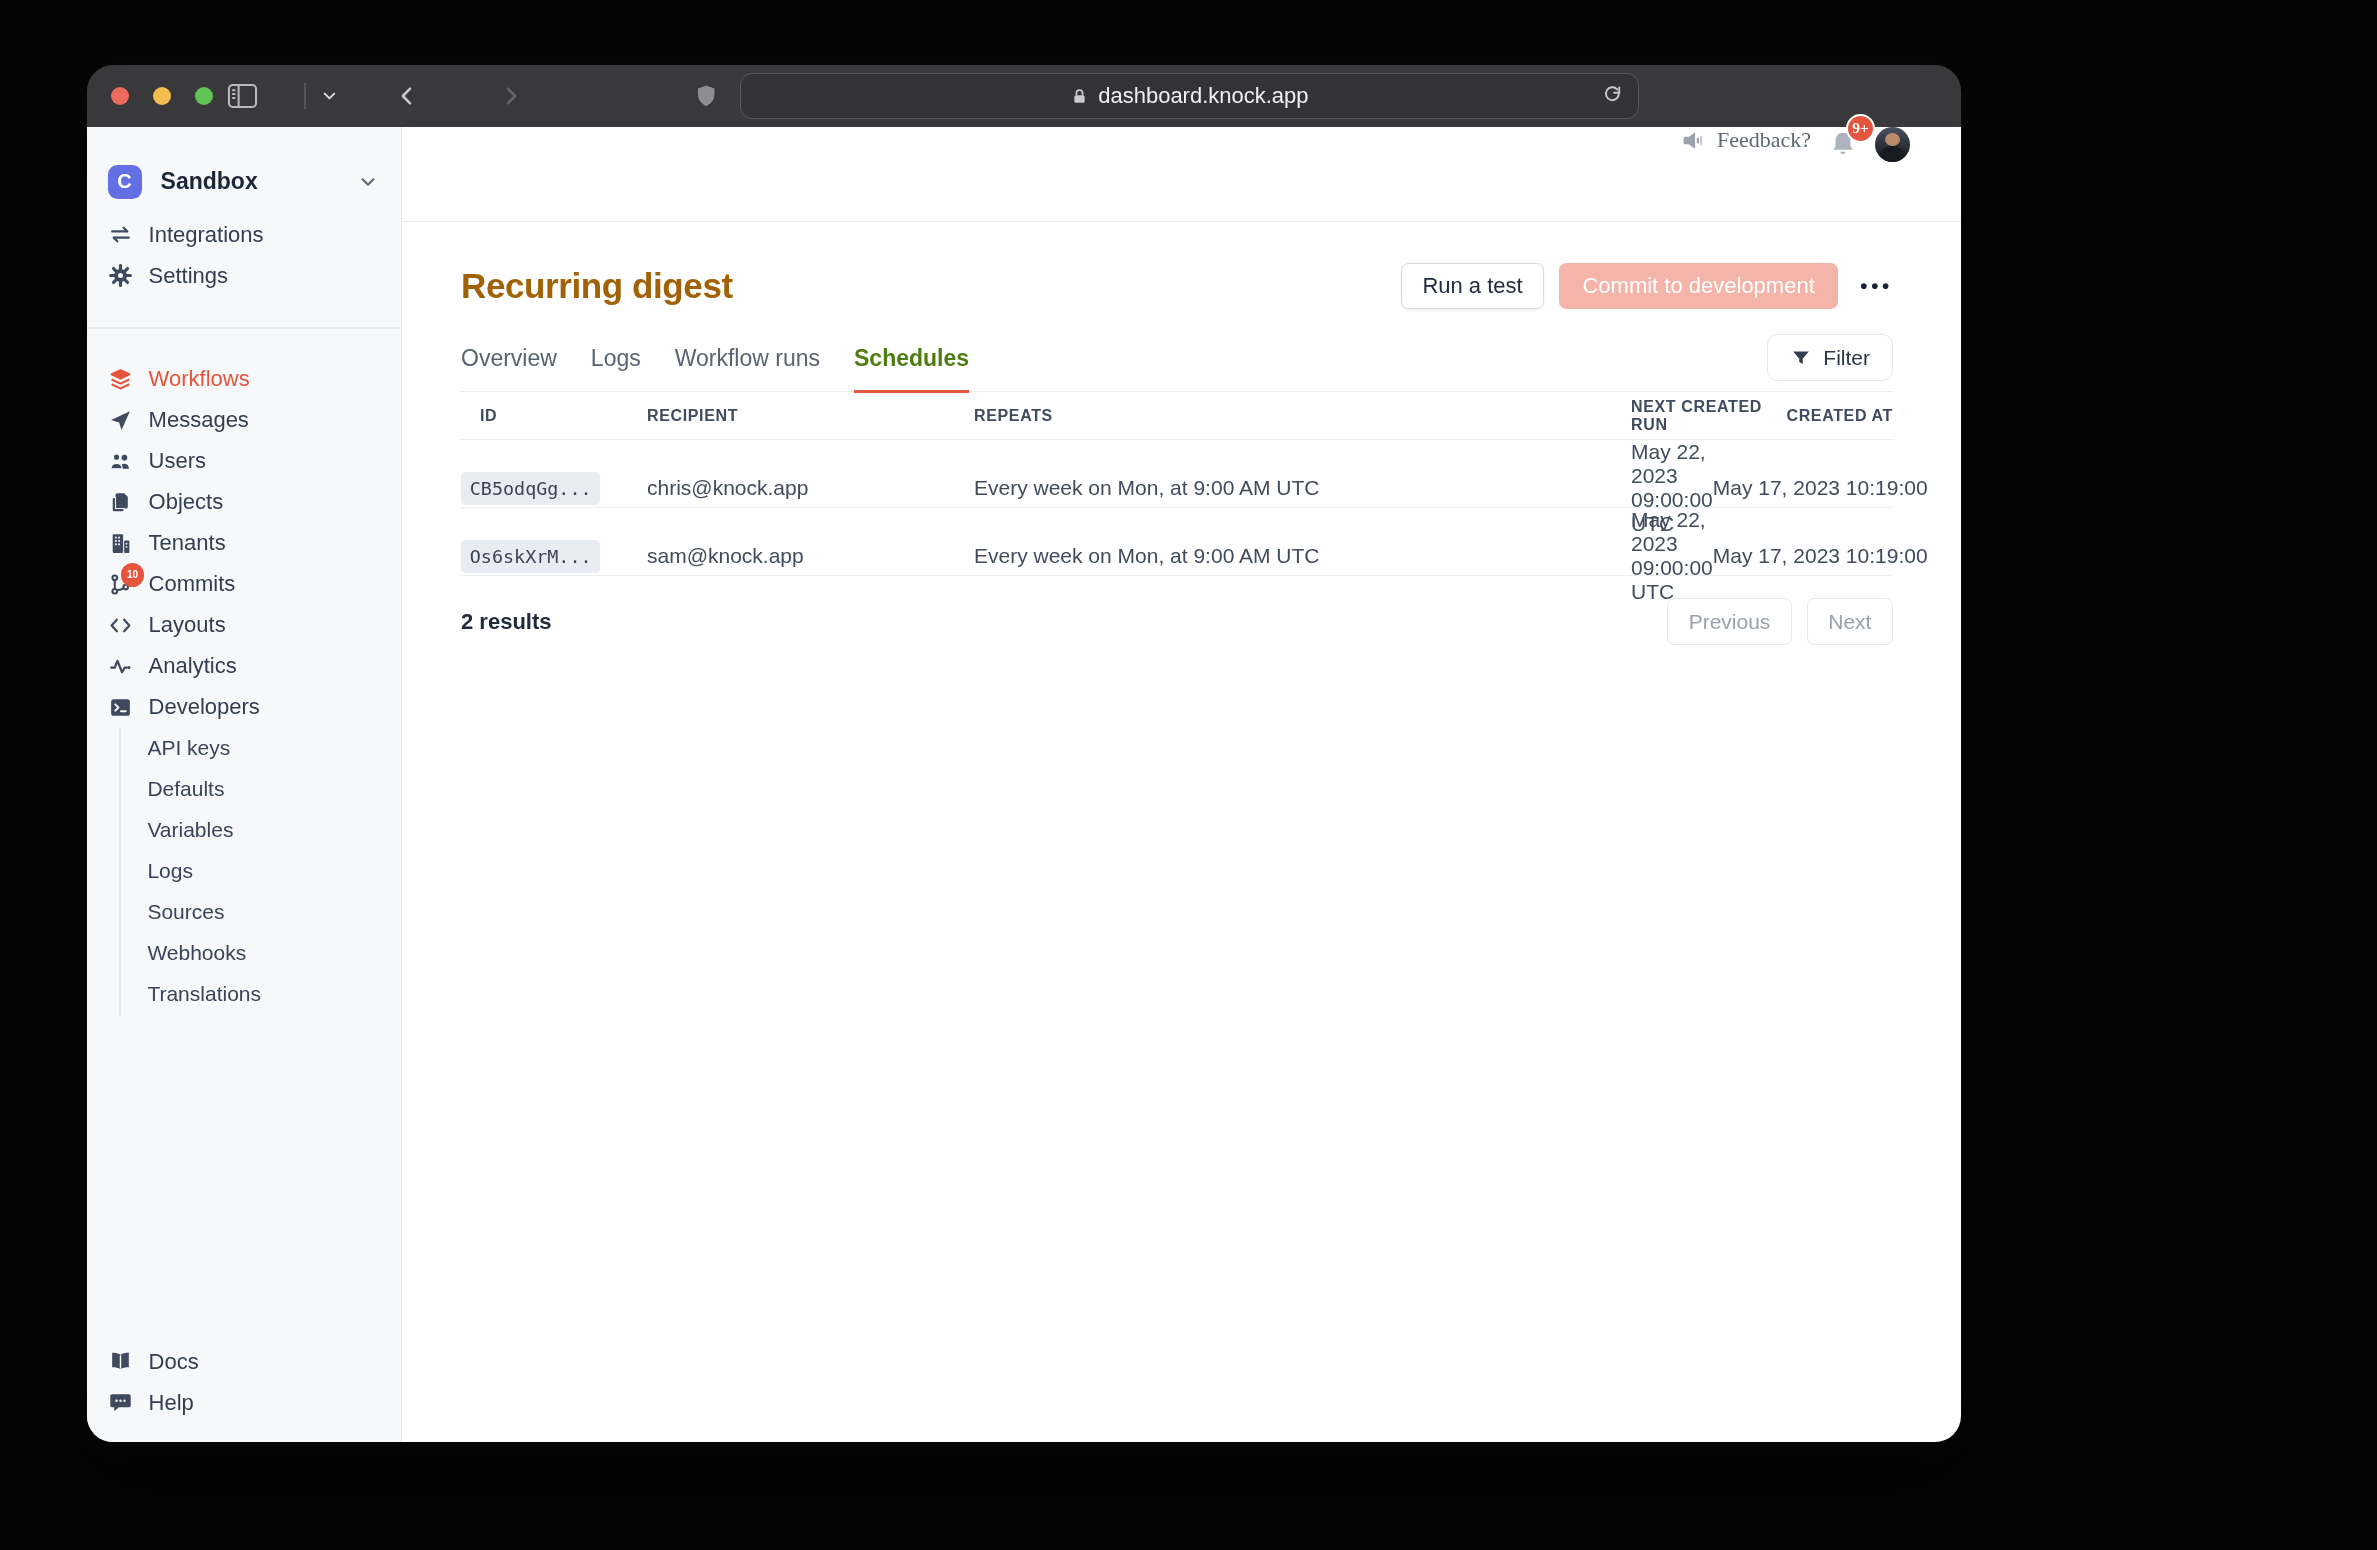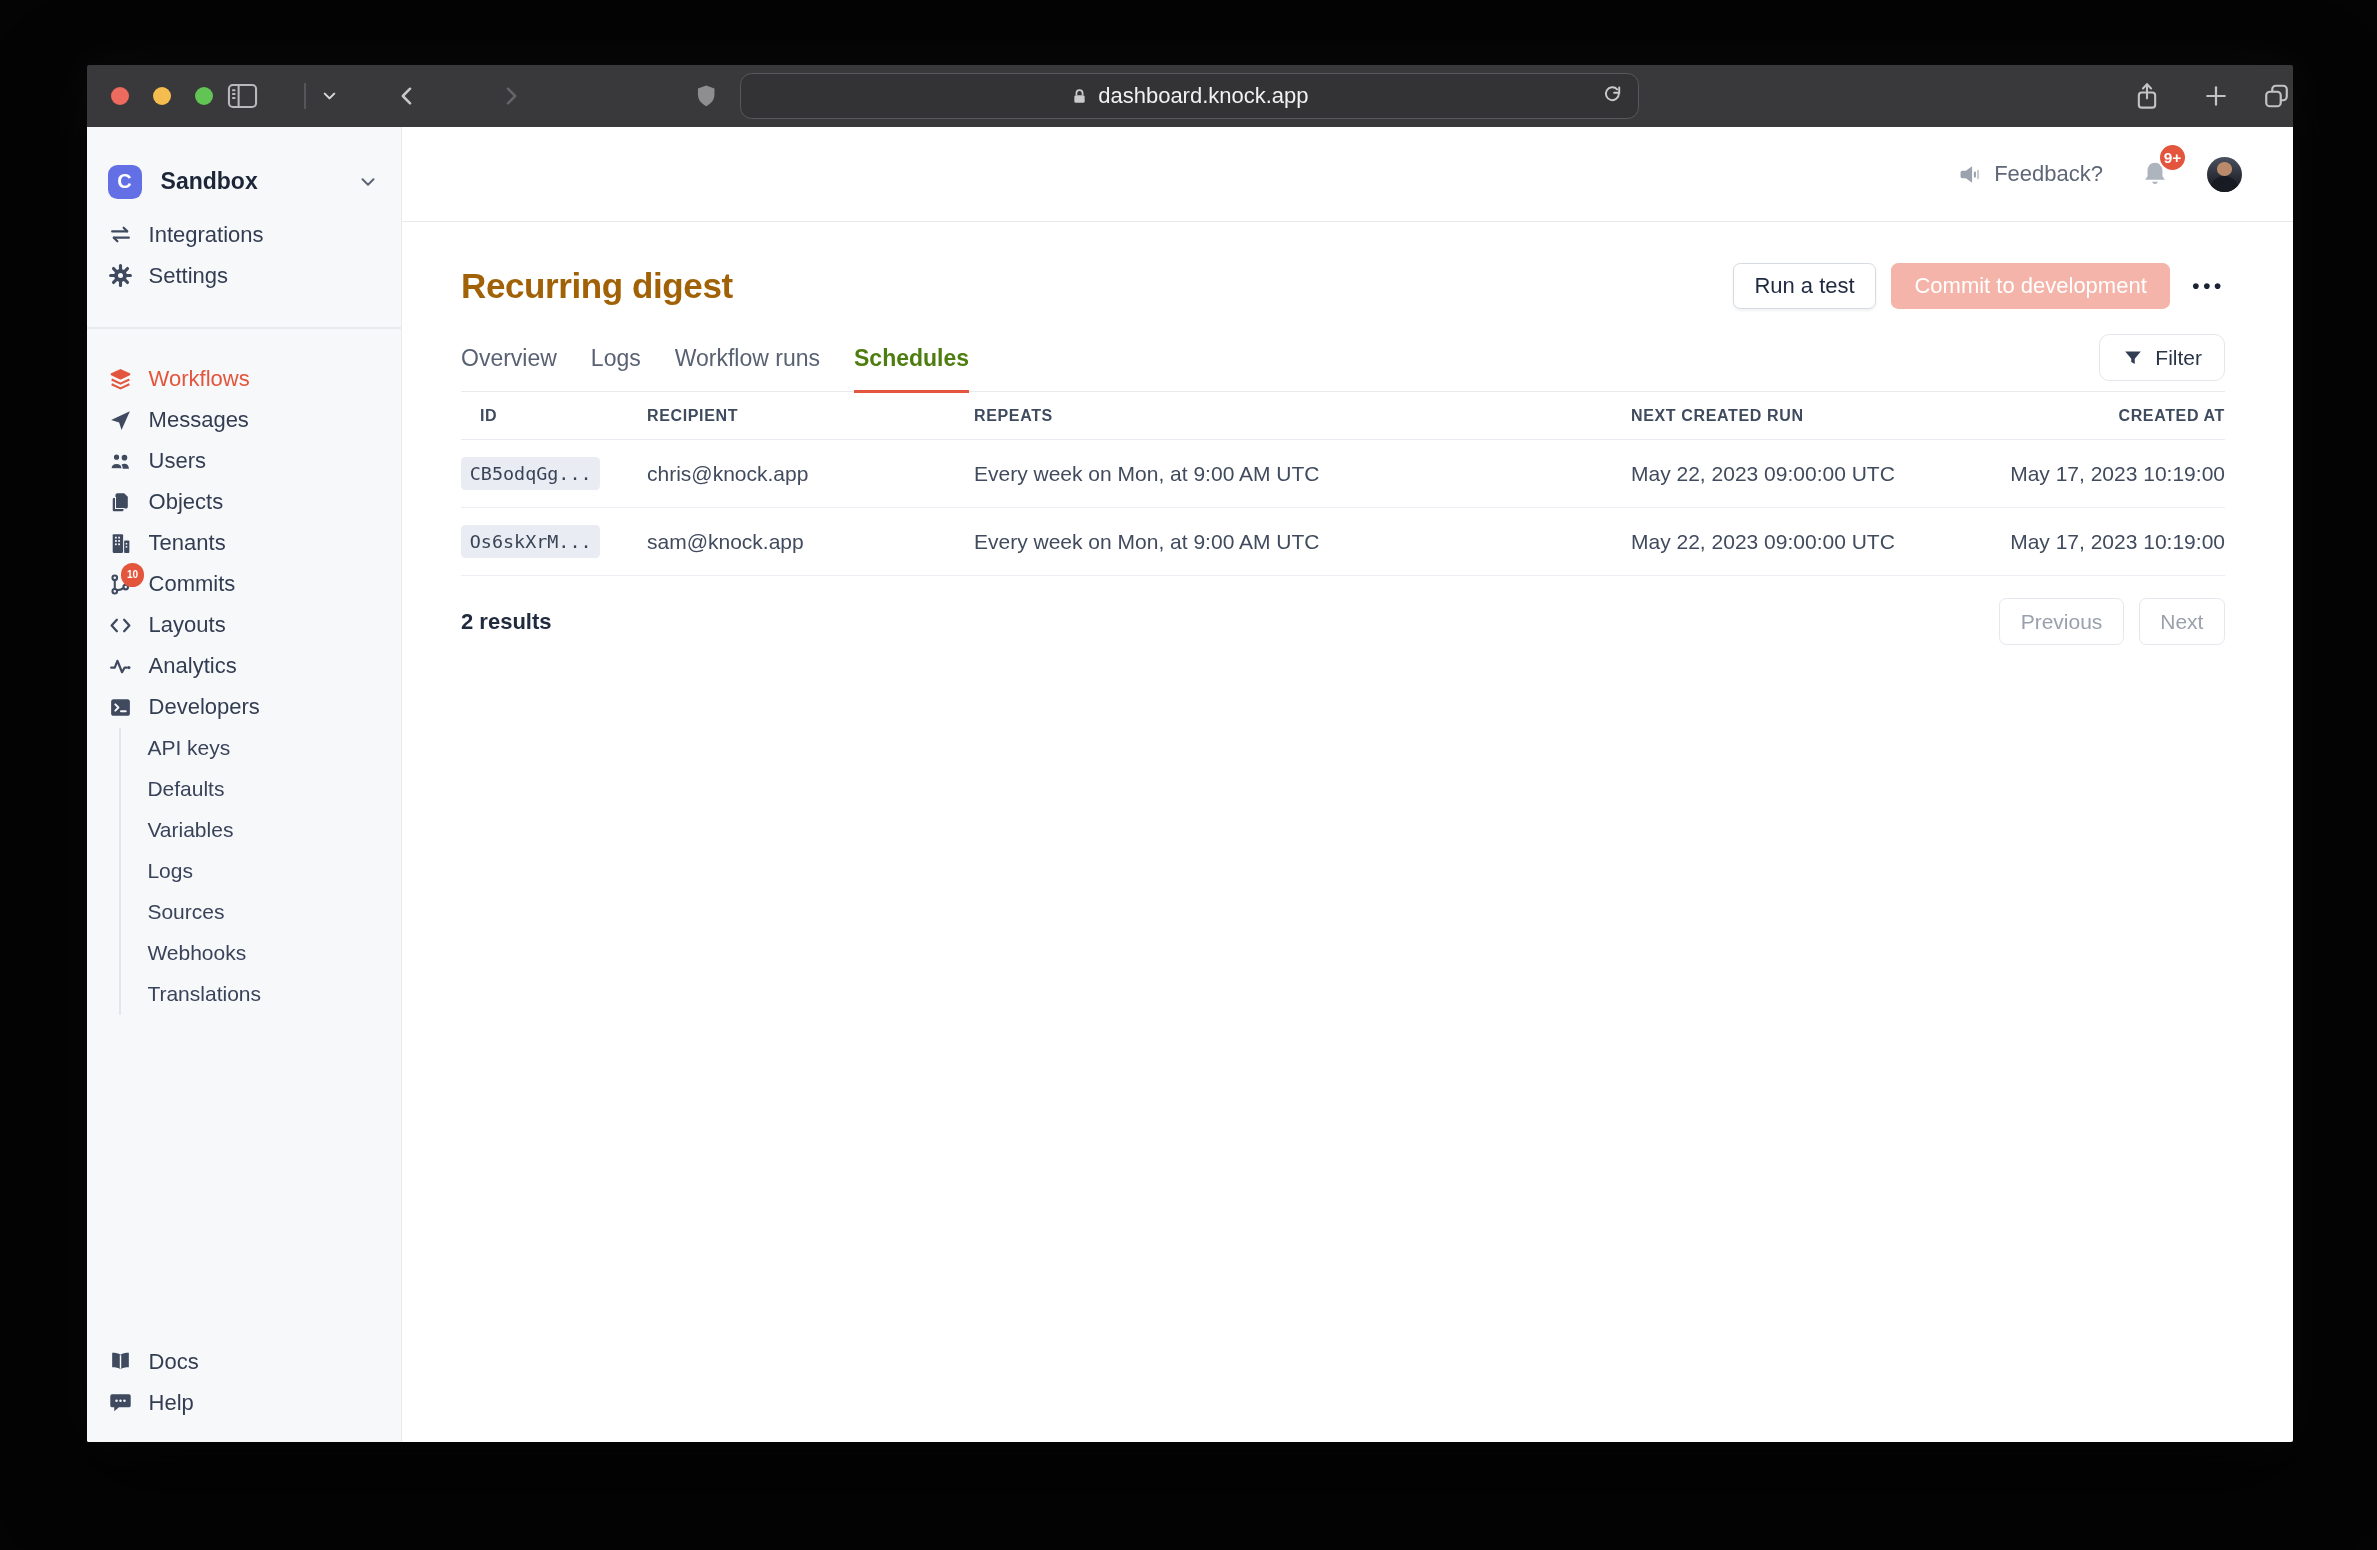--- a/index.html
+++ b/index.html
@@ -1,21 +1,21 @@
 <!DOCTYPE html>
 <html style="font-size:11.7px"><head>
 <meta charset="utf-8">
 <style>
   * { box-sizing: border-box; margin: 0; padding: 0; }
   html,body { width:2377px; height:1551px; background:#040404; overflow:hidden;
               font-family:"Liberation Sans", sans-serif; }
 
   
-  .window { position:absolute; left:87px; top:65px; width:2206px; height:1377px;
-            border-radius:2px; overflow:hidden; display:flex; flex-direction:column;
+  .window { position:absolute; left:87px; top:65px; width:1874px; height:1377px;
+            border-radius:26px; overflow:hidden; display:flex; flex-direction:column;
             box-shadow:0 29px 88px rgba(0,0,0,.85), 0 0 51px rgba(255,255,255,.05); }
 
   
   .titlebar { position:relative; height:62px; background:#39393b; flex:none; }
   .dot { position:absolute; top:22px; width:18.4px; height:18.4px; border-radius:50%; }
   .dot.red{ left:24px; background:#ed6a5e; } .dot.yellow{ left:66px; background:#f5bd4f; }
   .dot.green{ left:108px; background:#61c454; }
   .tb-ic { position:absolute; top:50%; transform:translateY(-50%); display:flex; align-items:center; justify-content:center; }
   .tb-divider { position:absolute; left:217px; top:17.6px; width:1.5px; height:26.4px; background:#55555a; }
   .urlbar { position:absolute; left:653px; top:8px; width:899px; height:46px;
@@ -43,21 +43,21 @@
   .sub-list { margin-left:32px; border-left:2.2px solid #e3e6ec; }
   .sub-row { display:flex; align-items:center; height:41px; padding-left:26.4px; font-size:21px; color:#39435a; cursor:pointer; }
   .side-spacer { flex:1; }
   .side-footer { padding-bottom:19px; }
   .badge { position:absolute; top:-8.8px; right:-11.7px; min-width:23.5px; height:23.5px; border-radius:11.7px;
            background:#e4553d; color:#fff; font-size:10px; font-weight:700;
            display:flex; align-items:center; justify-content:center; padding:0 4.4px; }
 
   
   .main-header { height:95px; flex:none; border-bottom:1.5px solid #e8eaee;
-                 display:flex; align-items:center; justify-content:flex-end; gap:36px; padding-right:51px; }
+                 display:flex; align-items:flex-start; justify-content:flex-end; gap:16px; padding-right:51px;font-family:Liberation Serif, serif; }
   .feedback { display:flex; align-items:center; gap:11.7px; font-size:22px; color:#5f6776; cursor:pointer; }
   .bell-wrap { position:relative; cursor:pointer; }
   .bell-badge { position:absolute; top:-13.2px; right:-16px; min-width:29px; height:29px; border-radius:14.7px;
                 background:#e4553d; color:#fff; font-size:15.4px; font-weight:700; border:2.9px solid #fff;
                 display:flex; align-items:center; justify-content:center; padding:0 2.9px; }
   .avatar { width:35px; height:35px; border-radius:50%; overflow:hidden; position:relative; cursor:pointer;
             background:linear-gradient(180deg,#4a5160 0%,#23262e 70%); }
   .avatar::before { content:""; position:absolute; left:10.3px; top:5.9px; width:14.7px; height:13.2px; border-radius:50%;
                     background:#b98b6a; }
   .avatar::after { content:""; position:absolute; left:2.9px; top:19px; width:29px; height:19px; border-radius:14.7px 14.7px 0 0;

